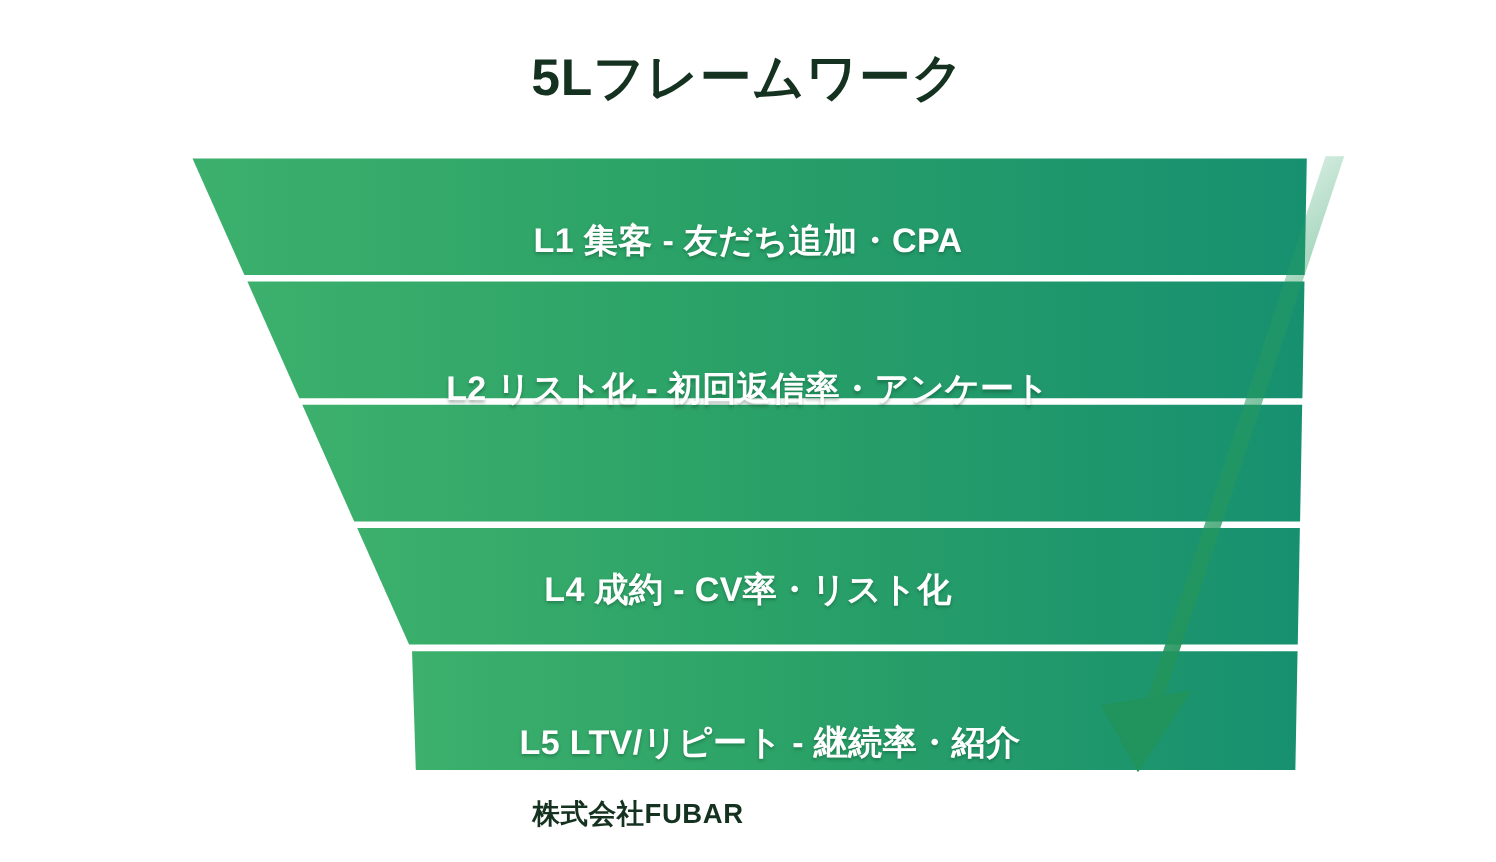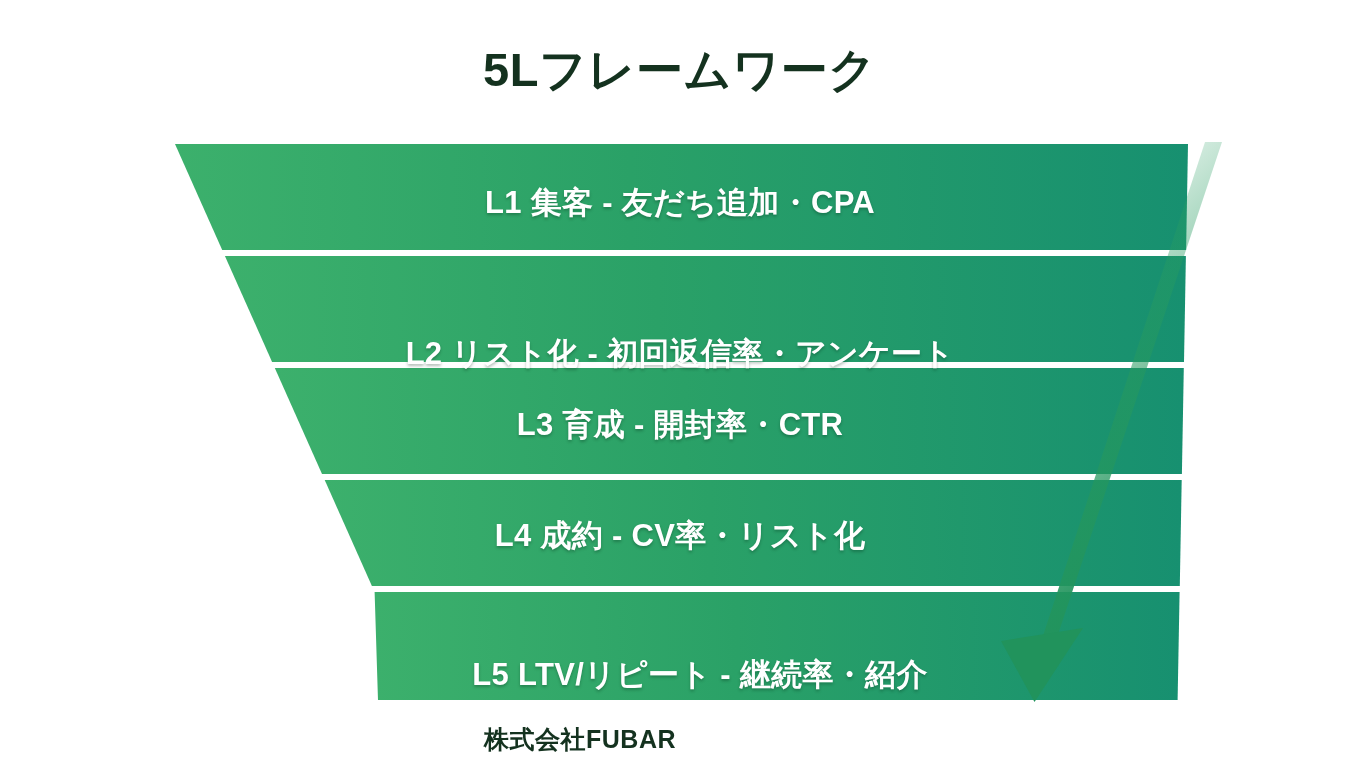--- a/index.html
+++ b/index.html
@@ -60,21 +60,21 @@
     width: 1360px;
     text-align: center;
     color: #ffffff;
     font-weight: 700;
     font-size: 31px;
     letter-spacing: 0.3px;
     white-space: nowrap;
     text-shadow: 0 2px 3px rgba(0, 40, 20, 0.30);
     pointer-events: none;
   }
-  .band-1 { top: 182px; }
+  .band-1 { top: 198px; }
   .band-2 { top: 293px; margin-top: 40px; }
   .band-3 { top: 404px; }
   .band-4 { top: 515px; }
   .band-5 { top: 654px; padding-left: 20px; }
 
   
   #footer {
     position: absolute;
     left: 0;
     top: 723px;
@@ -129,21 +129,20 @@
                  L 1038.0,651 Z" fill="url(#gradArrow)"></path>
         <path d="M 1001.0,641
                  L 1083.0,628
                  L 1034.5,702
                  Z" fill="#21935c"></path>
       </g>
     </svg>
 
     <div class="band-label band-1">L1 集客 - 友だち追加・CPA</div>
     <div class="band-label band-2">L2 リスト化 - 初回返信率・アンケート</div>
-    <div class="band-label band-3">L3 育成 - 開封率・CTR</div>
     <div class="band-label band-4">L4 成約 - CV率・リスト化</div>
     <div class="band-label band-5">L5 LTV/リピート - 継続率・紹介</div>
 
   </div>
 
   <div id="footer">株式会社FUBAR</div>
 
 </div>
 
 </body></html>

